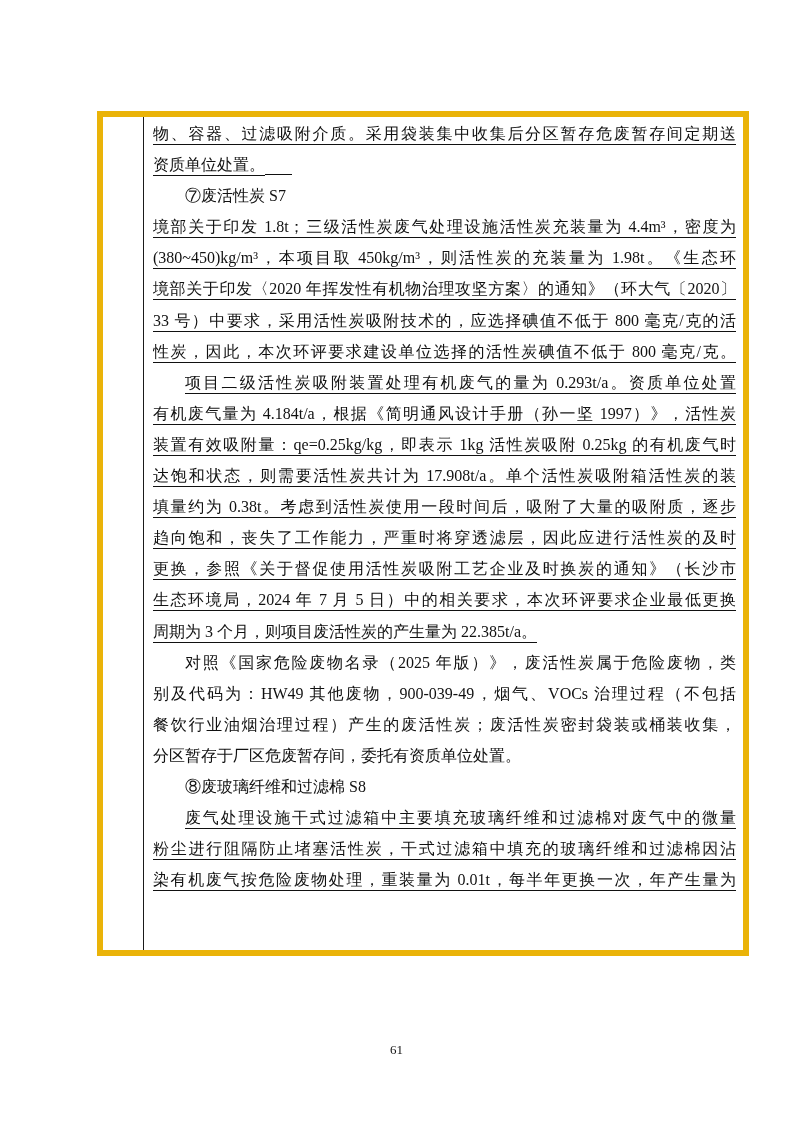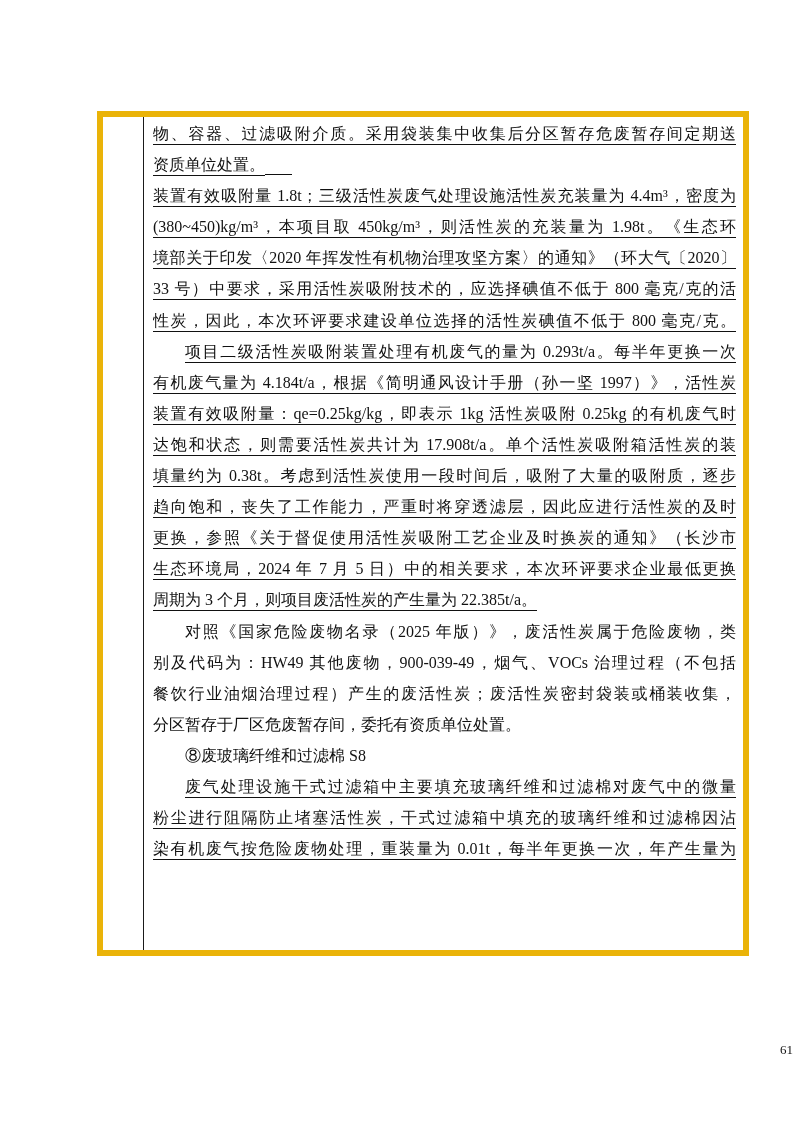--- a/index.html
+++ b/index.html
@@ -62,39 +62,40 @@
     display: inline-block;
     width: 1.7em;
     border-bottom: 1px solid #111111;
     transform: translateY(5px);
   }
   .page-number {
     position: absolute;
     top: 1042px;
     left: 0;
     width: 100%;
-    text-align: right;
+    text-align: center;
     font-size: 13px;
     color: #111111;
   }
 </style>
 </head>
 <body>
 
 <div class="doc-table">
   <div class="col-left"></div>
   <div class="col-main">
       <div class="line u fill">物、容器、过滤吸附介质。采用袋装集中收集后分区暂存危废暂存间定期送</div>
       <div class="line u">资质单位处置。<span class="tail"></span></div>
-      <div class="line u fill">装置有效吸附量 1.8t；三级活性炭废气处理设施活性炭充装量为 4.4m³，密度为</div>
+      <div class="line ind">⑦废活性炭 S7</div>
+      <div class="line u fill">境部关于印发 1.8t；三级活性炭废气处理设施活性炭充装量为 4.4m³，密度为</div>
       <div class="line u fill">(380~450)kg/m³，本项目取 450kg/m³，则活性炭的充装量为 1.98t。《生态环</div>
       <div class="line u fill">境部关于印发〈2020 年挥发性有机物治理攻坚方案〉的通知》（环大气〔2020〕</div>
       <div class="line u fill">33 号）中要求，采用活性炭吸附技术的，应选择碘值不低于 800 毫克/克的活</div>
       <div class="line u fill">性炭，因此，本次环评要求建设单位选择的活性炭碘值不低于 800 毫克/克。</div>
-      <div class="line u ind fill">项目二级活性炭吸附装置处理有机废气的量为 0.293t/a。每半年更换一次</div>
+      <div class="line u ind fill">项目二级活性炭吸附装置处理有机废气的量为 0.293t/a。资质单位处置</div>
       <div class="line u fill">有机废气量为 4.184t/a，根据《简明通风设计手册（孙一坚 1997）》，活性炭</div>
       <div class="line u fill">装置有效吸附量：qe=0.25kg/kg，即表示 1kg 活性炭吸附 0.25kg 的有机废气时</div>
       <div class="line u fill">达饱和状态，则需要活性炭共计为 17.908t/a。单个活性炭吸附箱活性炭的装</div>
       <div class="line u fill">填量约为 0.38t。考虑到活性炭使用一段时间后，吸附了大量的吸附质，逐步</div>
       <div class="line u fill">趋向饱和，丧失了工作能力，严重时将穿透滤层，因此应进行活性炭的及时</div>
       <div class="line u fill">更换，参照《关于督促使用活性炭吸附工艺企业及时换炭的通知》（长沙市</div>
       <div class="line u fill">生态环境局，2024 年 7 月 5 日）中的相关要求，本次环评要求企业最低更换</div>
       <div class="line u">周期为 3 个月，则项目废活性炭的产生量为 22.385t/a。</div>
       <div class="line ind fill">对照《国家危险废物名录（2025 年版）》，废活性炭属于危险废物，类</div>
       <div class="line fill">别及代码为：HW49 其他废物，900-039-49，烟气、VOCs 治理过程（不包括</div>

